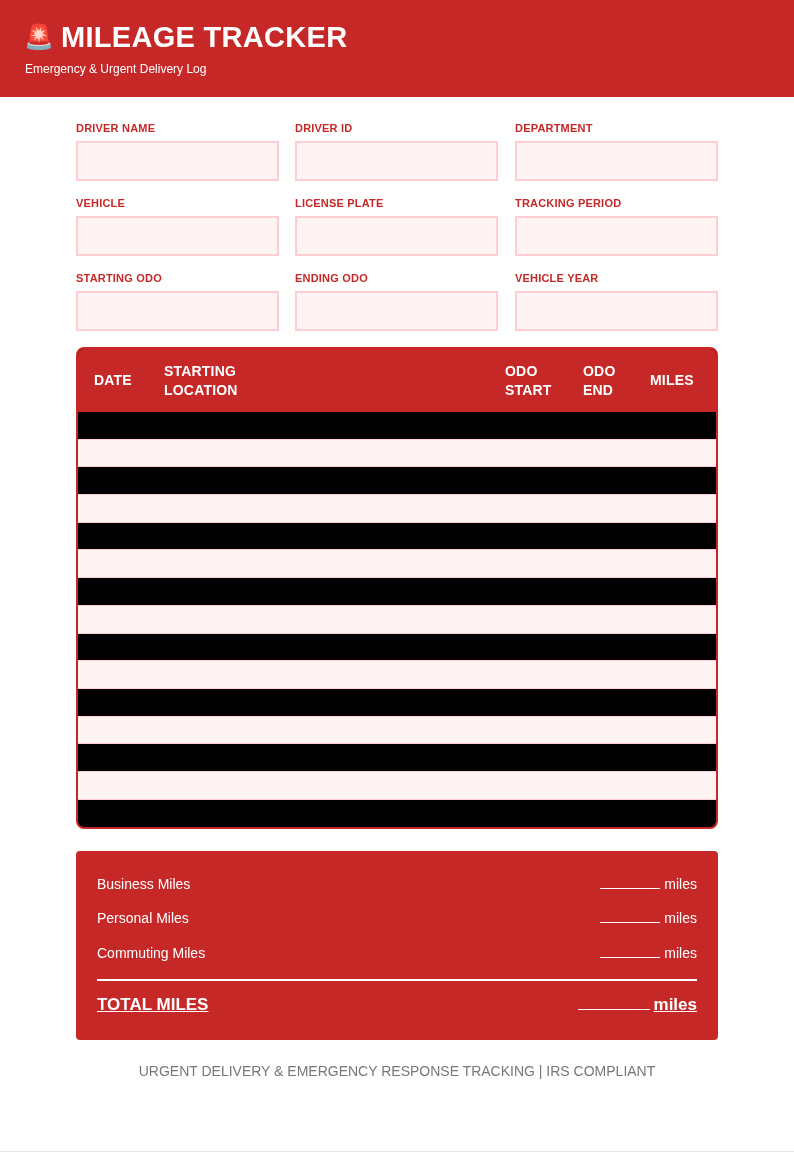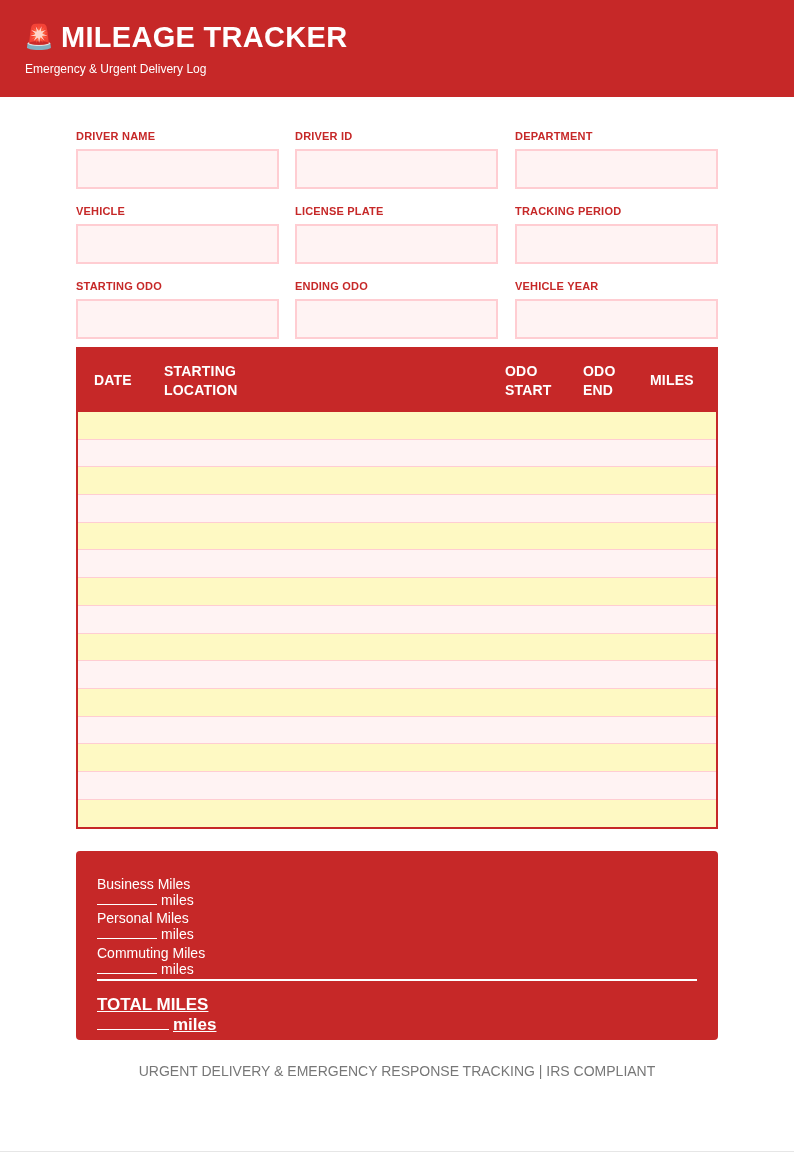--- a/index.html
+++ b/index.html
@@ -9,47 +9,47 @@
   .header {
     position: absolute; left: 0; top: 0; width: 794px; height: 97px;
     background: #c62828; color: #fff;
   }
   .header .title-row { position: absolute; left: 24px; top: 20px; display: flex; align-items: center; }
   .header .siren { font-size: 24px; line-height: 30px; width: 30px; margin-right: 7px; }
   .header .title { font-size: 29px; font-weight: bold; letter-spacing: 0.3px; line-height: 34px; }
   .header .subtitle { position: absolute; left: 25px; top: 62px; font-size: 12px; text-align: right; }
 
   .fields { position: absolute; left: 76px; top: 122px; width: 642px; }
-  .field { position: absolute; width: 210px; margin-top: 8px; }
+  .field { position: absolute; width: 210px; }
   .field .label { font-size: 11px; font-weight: bold; color: #c62828; letter-spacing: 0.2px; height: 14px; }
   .field .input {
     margin-top: 5px; width: 203px; height: 40px;
     background: #fff3f3; border: 2px solid #ffcdd2;
   }
 
   .log-table {
     position: absolute; left: 76px; top: 347px; width: 642px; height: 482px;
-    border: 2px solid #c62828; border-radius: 0; overflow: hidden; background: #fef9c3;
+    border: 2px solid #c62828; border-radius: 8px; overflow: hidden; background: #000000;
   }
   .log-table .thead {
     height: 63px; background: #c62828; color: #fff; position: relative;
   }
   .log-table .th {
     position: absolute; top: 0; height: 63px; display: flex; align-items: center;
     font-size: 14px; font-weight: bold; line-height: 19px; letter-spacing: 0.2px;
   }
   .log-table .row { height: 27.7px; border-bottom: 1px solid #ffcdd2; }
   .log-table .row.alt { background: #fff3f3; }
   .log-table .row:last-child { border-bottom: none; }
 
   .summary {
     position: absolute; left: 76px; top: 851px; width: 642px; height: 189px;
     background: #c62828; border-radius: 4px; color: #fff;
   }
-  .summary .line { position: absolute; left: 21px; right: 21px; font-size: 14px; display: flex; justify-content: space-between; flex-direction: column; }
+  .summary .line { position: absolute; left: 21px; right: 21px; font-size: 14px; display: flex; justify-content: space-between; }
   .summary .blank { display: inline-block; width: 60px; border-bottom: 1px solid #fff; margin-right: 4px; height: 12px; vertical-align: baseline; }
   .summary .divider { position: absolute; left: 21px; right: 21px; top: 128px; height: 2px; background: #fff; }
   .summary .total { font-size: 17px; font-weight: bold; text-decoration: underline; }
   .summary .total .blank { width: 72px; }
 
   .footer {
     position: absolute; left: 0; top: 1063px; width: 794px; text-align: center;
     font-size: 14px; color: #777;
   }
   .bottom-rule { position: absolute; left: 0; top: 1151px; width: 794px; height: 1px; background: #e6e6e6; }

